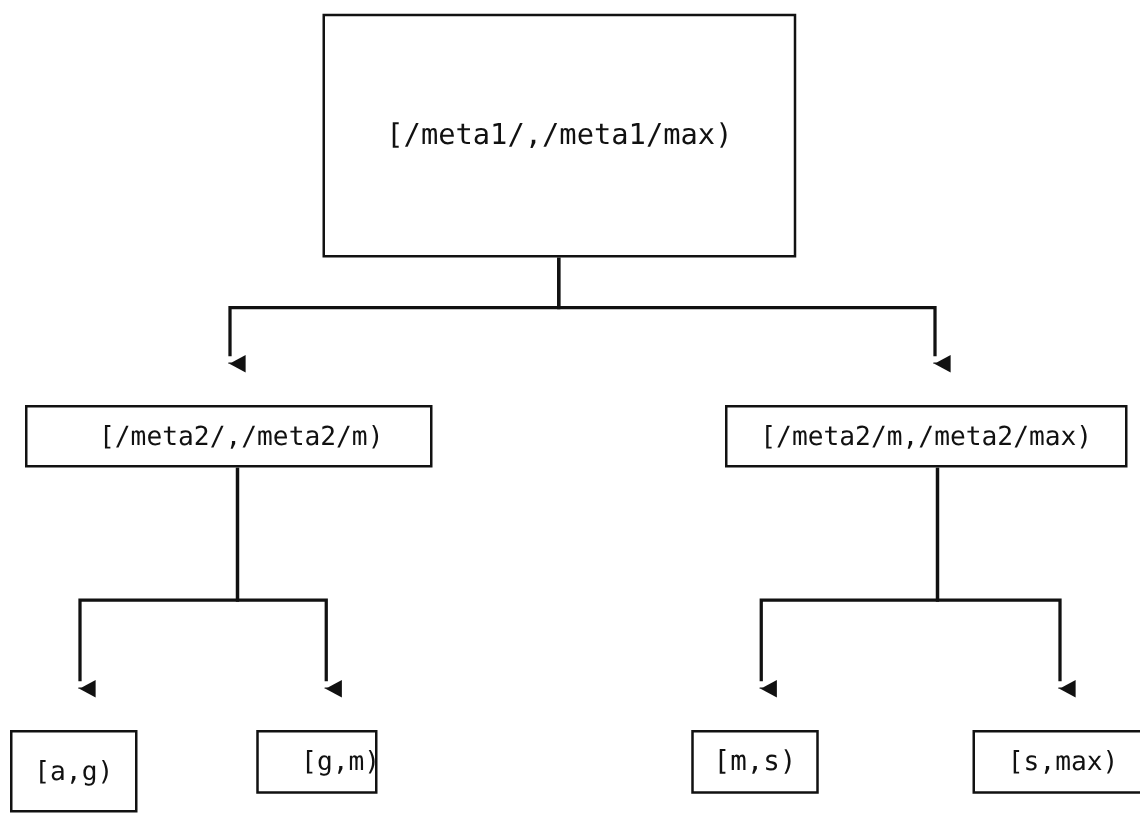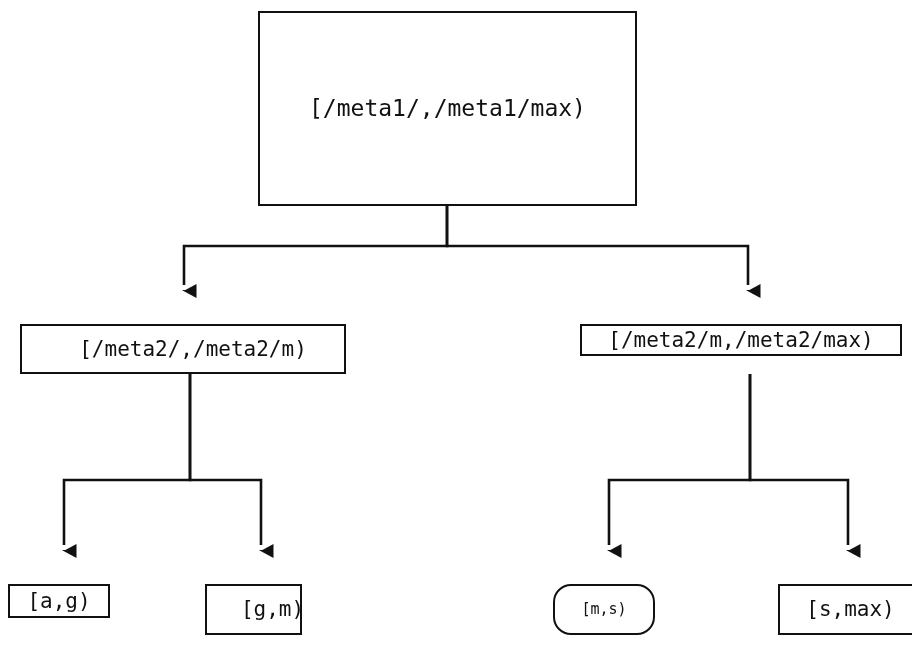--- a/index.html
+++ b/index.html
@@ -60,46 +60,45 @@
     top: 324px;
     width: 326px;
     height: 50px;
     font-size: 21px;
     padding-left: 20px;
   }
   #node-right-branch {
     left: 580px;
     top: 324px;
     width: 322px;
-    height: 32px;
+    height: 50px;
     font-size: 21px;
   }
   
   #node-leaf-0 {
     left: 8px;
     top: 584px;
     width: 102px;
-    height: 34px;
+    height: 66px;
     font-size: 21px;
   }
   #node-leaf-1 {
     left: 205px;
     top: 584px;
     width: 97px;
     height: 51px;
     font-size: 21px;
     padding-left: 38px;
   }
   #node-leaf-2 {
     left: 553px;
     top: 584px;
     width: 102px;
     height: 51px;
-    font-size: 15px;
-    border-radius: 18px;
+    font-size: 22px;
   }
   #node-leaf-3 {
     left: 778px;
     top: 584px;
     width: 145px;
     height: 51px;
     font-size: 21px;
   }
 </style>
 </head>

